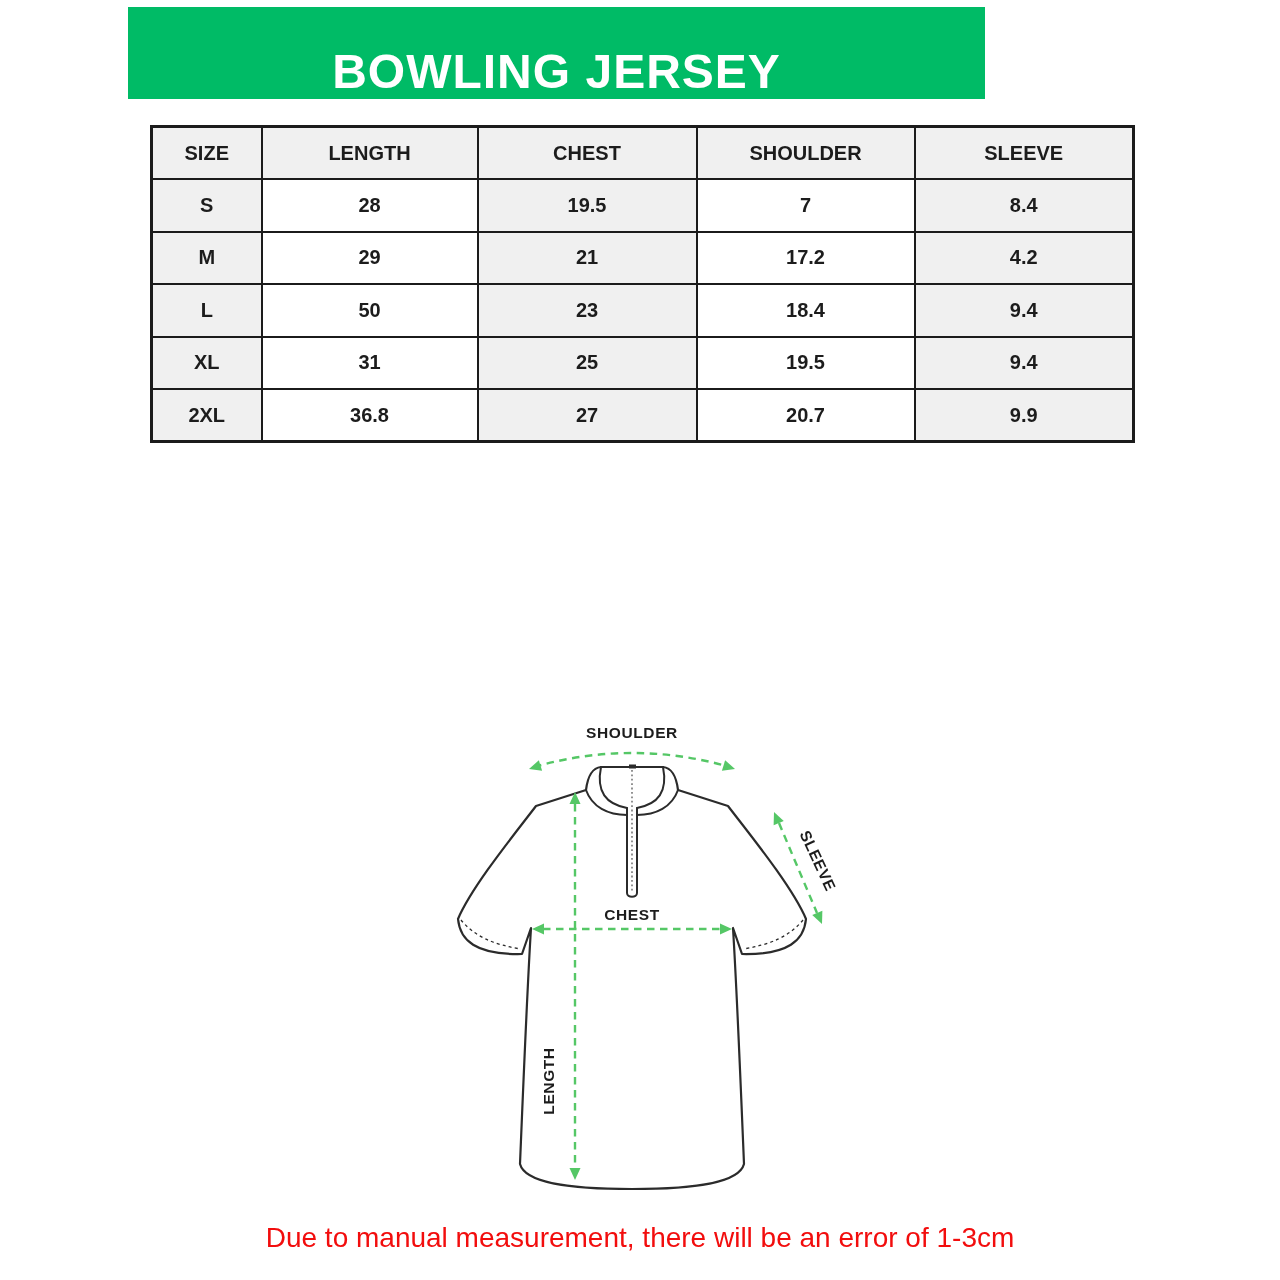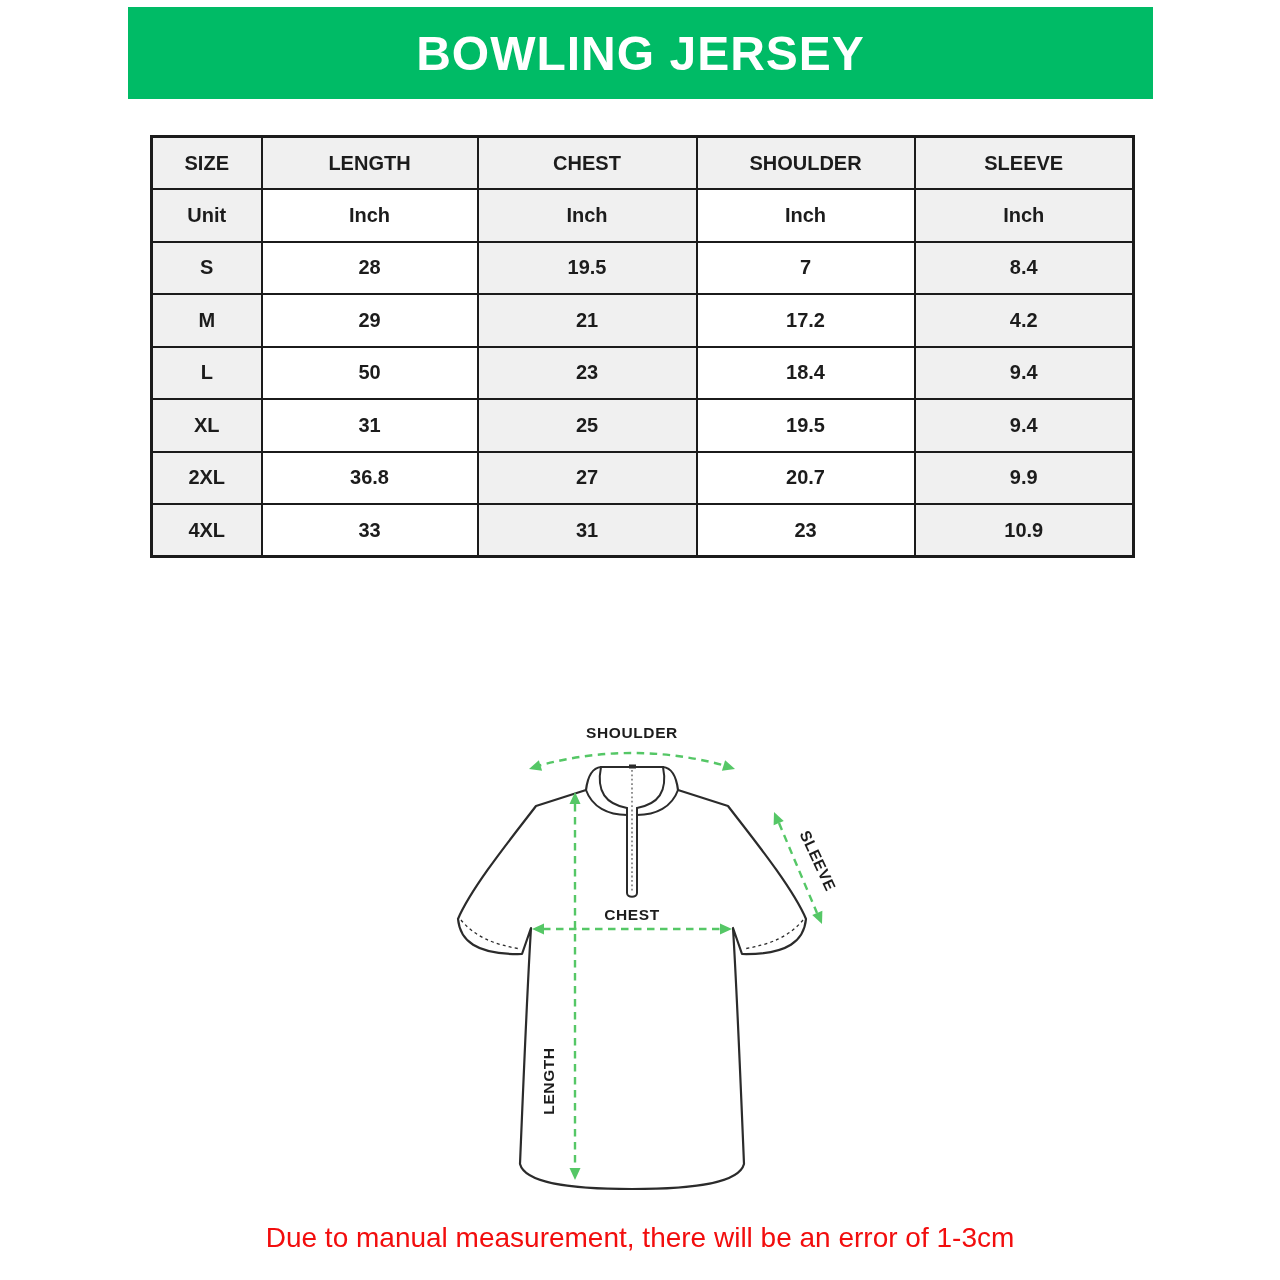--- a/index.html
+++ b/index.html
@@ -6,27 +6,27 @@
     --green:#00BB66; --arrow:#55C766; --ink:#1C1C1C; --border:#1B1B1B;
     --cellgray:#F0F0F0; --outline:#2B2B2B; --red:#F20D0D;
   }
   *{margin:0;padding:0;box-sizing:border-box;}
   html,body{background:#fff;}
   body{
     width:1280px;height:1280px;position:relative;overflow:hidden;
     font-family:"Liberation Sans", sans-serif;color:var(--ink);
   }
   .banner{
-    position:absolute;left:128px;top:7px;width:1025px;height:92px;
-    background:var(--green);display:flex;align-items:center;justify-content:center;
+    position:absolute;left:128px;top:7px;width:857px;height:92px;
+    background:var(--green);display:flex;align-items:flex-end;justify-content:center;
   }
   .banner-title{
     color:#fff;font-size:48px;font-weight:bold;letter-spacing:1px;
   }
-  .chart-wrap{position:absolute;left:150px;top:125px;width:982px;margin-top:10px;}
+  .chart-wrap{position:absolute;left:150px;top:125px;width:982px;}
   table.size-table{
     border-collapse:collapse;table-layout:fixed;width:982px;
     border:3px solid var(--border);
   }
   .size-table th,.size-table td{
     border:2px solid var(--border);height:52.5px;text-align:center;
     vertical-align:middle;font-weight:bold;font-size:20px;color:var(--ink);
     background:#fff;
   }
   .size-table tr > *:nth-child(odd){background:var(--cellgray);}
@@ -67,27 +67,20 @@
       <tr>
         <th>SIZE</th>
         <th>LENGTH</th>
         <th>CHEST</th>
         <th>SHOULDER</th>
         <th>SLEEVE</th>
       </tr>
     </thead>
     <tbody>
       <tr>
-        <th>Unit</th>
-        <td>Inch</td>
-        <td>Inch</td>
-        <td>Inch</td>
-        <td>Inch</td>
-      </tr>
-      <tr>
         <th>S</th>
         <td>28</td>
         <td>19.5</td>
         <td>7</td>
         <td>8.4</td>
       </tr>
       <tr>
         <th>M</th>
         <td>29</td>
         <td>21</td>
@@ -107,27 +100,20 @@
         <td>25</td>
         <td>19.5</td>
         <td>9.4</td>
       </tr>
       <tr>
         <th>2XL</th>
         <td>36.8</td>
         <td>27</td>
         <td>20.7</td>
         <td>9.9</td>
-      </tr>
-      <tr>
-        <th>4XL</th>
-        <td>33</td>
-        <td>31</td>
-        <td>23</td>
-        <td>10.9</td>
       </tr>
     </tbody>
   </table>
 </div>
 
 <svg class="diagram" viewBox="0 0 420 508">
 
   <g>
     <path class="outline-stroke" d="
       M 156,78

